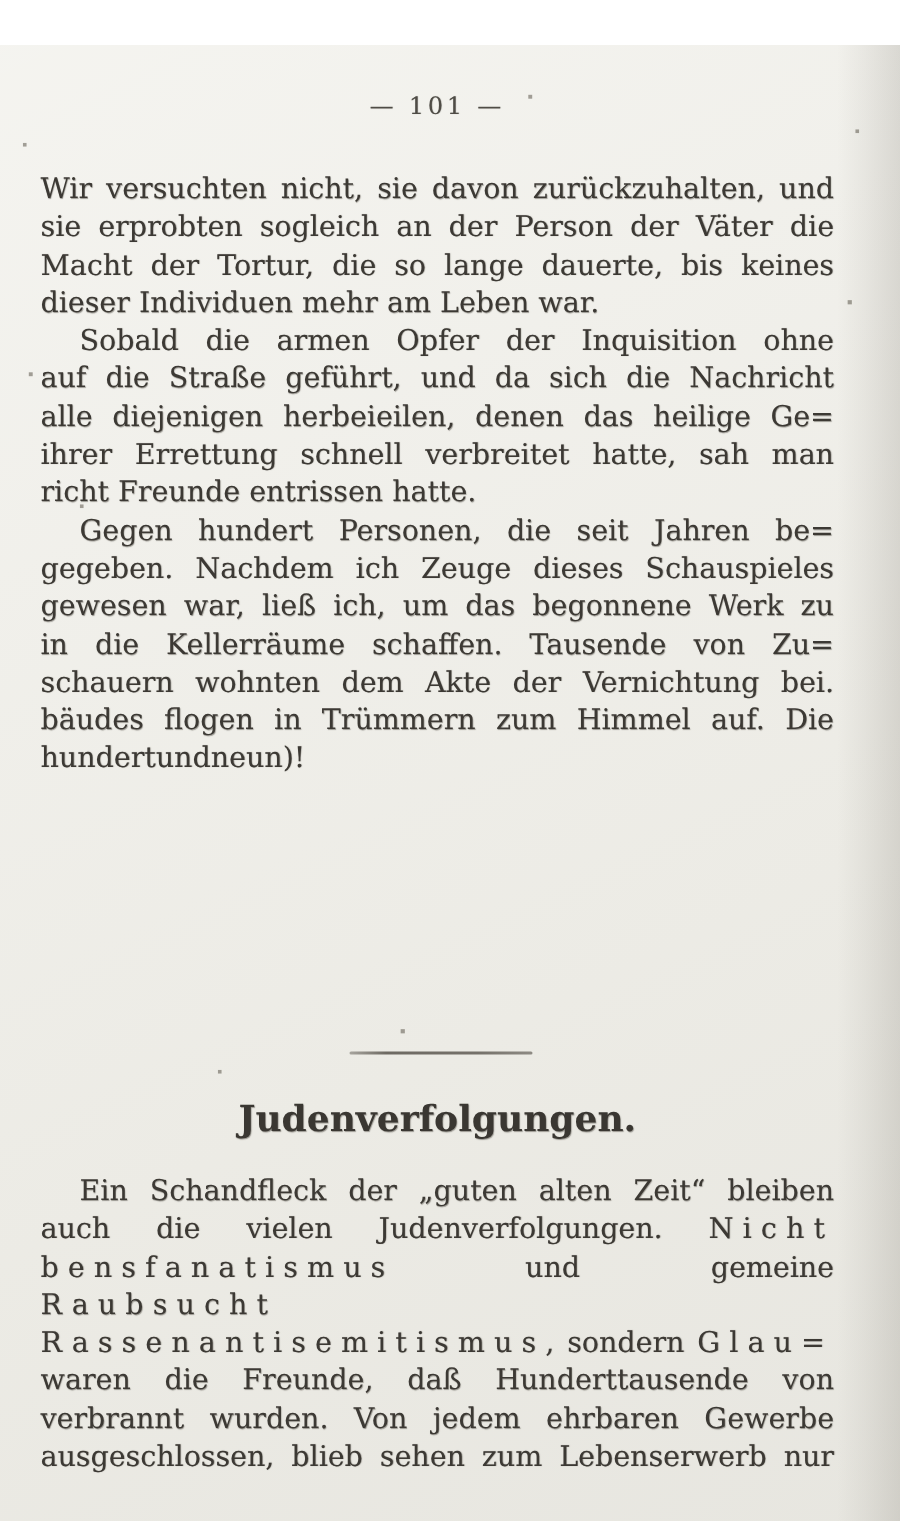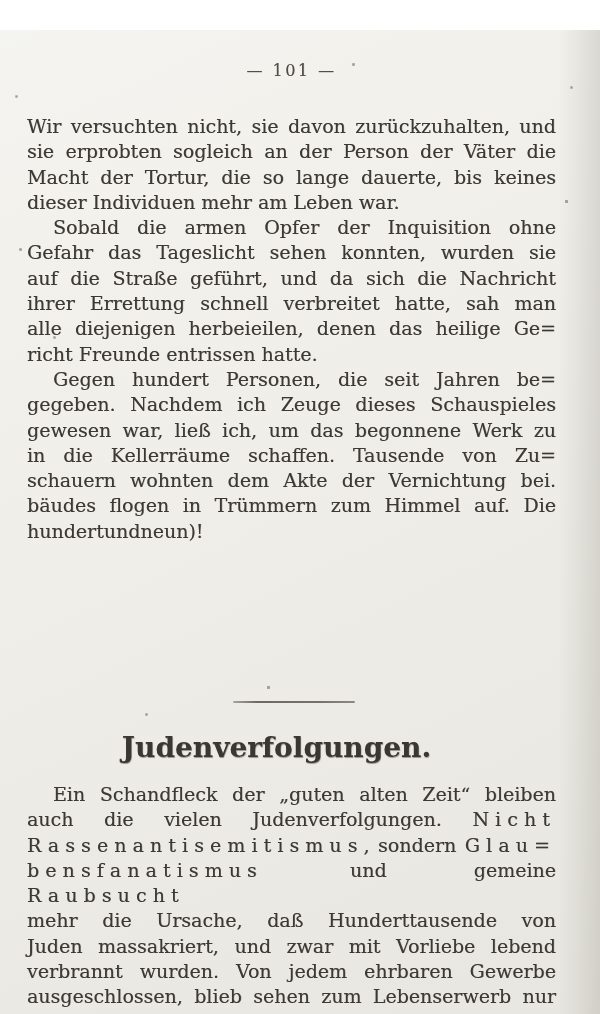--- a/index.html
+++ b/index.html
@@ -55,25 +55,25 @@
     top: 671px;
     left: 233px;
     width: 122px;
     height: 2px;
     background: linear-gradient(to right, rgba(110,106,99,0.55), #6e6a63 20%, #75716a 70%, rgba(110,106,99,0.75));
     border-radius: 1px;
   }
   .heading {
     position: absolute;
     top: 701px;
-    left: 12px;
+    left: 27px;
     width: 529px;
     margin: 0;
     text-align: center;
-    font-size: 28px;
+    font-size: 24px;
     font-weight: bold;
     color: #3a3732;
     text-shadow: 0.5px 0.5px 0.7px rgba(74,70,62,0.5);
   }
   .specks {
     position: absolute;
     top: 0; left: 0;
     width: 1px; height: 1px;
     color: rgba(92,87,77,0.55);
     background: transparent;
@@ -98,24 +98,23 @@
 
   <div class="body-text" id="body-part-1">
       <div class="para">
         <div class="line"><span>Wir versuchten nicht, sie davon zurückzuhalten, und</span></div>
         <div class="line"><span>sie erprobten sogleich an der Person der Väter die</span></div>
         <div class="line"><span>Macht der Tortur, die so lange dauerte, bis keines</span></div>
         <div class="line line-end"><span>dieser Individuen mehr am Leben war.</span></div>
       </div>
       <div class="para">
         <div class="line line-first"><span>Sobald die armen Opfer der Inquisition ohne</span></div>
-        <div class="line"><span>Gefahr das Tageslicht sehen konnten, wurden sie</span></div>
         <div class="line"><span>auf die Straße geführt, und da sich die Nachricht</span></div>
+        <div class="line"><span>alle diejenigen herbeieilen, denen das heilige Ge=</span></div>
         <div class="line"><span>ihrer Errettung schnell verbreitet hatte, sah man</span></div>
-        <div class="line"><span>alle diejenigen herbeieilen, denen das heilige Ge=</span></div>
         <div class="line line-end"><span>richt Freunde entrissen hatte.</span></div>
       </div>
       <div class="para">
         <div class="line line-first"><span>Gegen hundert Personen, die seit Jahren be=</span></div>
         <div class="line"><span>gegeben. Nachdem ich Zeuge dieses Schauspieles</span></div>
         <div class="line"><span>gewesen war, ließ ich, um das begonnene Werk zu</span></div>
         <div class="line"><span>in die Kellerräume schaffen. Tausende von Zu=</span></div>
         <div class="line"><span>schauern wohnten dem Akte der Vernichtung bei.</span></div>
         <div class="line"><span>bäudes flogen in Trümmern zum Himmel auf. Die</span></div>
         <div class="line line-end"><span>hundertundneun)!</span></div>
@@ -123,24 +122,23 @@
     </div>
 
   <div class="divider"></div>
 
   <h2 class="heading">Judenverfolgungen.</h2>
 
   <div class="body-text" id="body-part-2">
       <div class="para">
         <div class="line line-first"><span>Ein Schandfleck der „guten alten Zeit“ bleiben</span></div>
         <div class="line"><span>auch die vielen Judenverfolgungen. </span><span class="gesperrt">Nicht</span></div>
+        <div class="line"><span class="gesperrt">bensfanatismus</span><span> und gemeine </span><span class="gesperrt">Raubsucht</span></div>
         <div class="line"><span class="gesperrt">Rassenantisemitismus</span><span>, sondern </span><span class="gesperrt">Glau=</span></div>
-        <div class="line"><span class="gesperrt">bensfanatismus</span><span> und gemeine </span><span class="gesperrt">Raubsucht</span></div>
-        <div class="line"><span>mehr die Ursache, daß Hunderttausende von</span></div>
-        <div class="line"><span>Juden massakriert, und zwar mit Vorliebe lebend</span></div>
+        <div class="line"><span>waren die Freunde, daß Hunderttausende von</span></div>
         <div class="line"><span>verbrannt wurden. Von jedem ehrbaren Gewerbe</span></div>
         <div class="line"><span>ausgeschlossen, blieb sehen zum Lebenserwerb nur</span></div>
       </div>
     </div>
 
   <div class="specks"></div>
 
 </div>
 
 </body></html>

